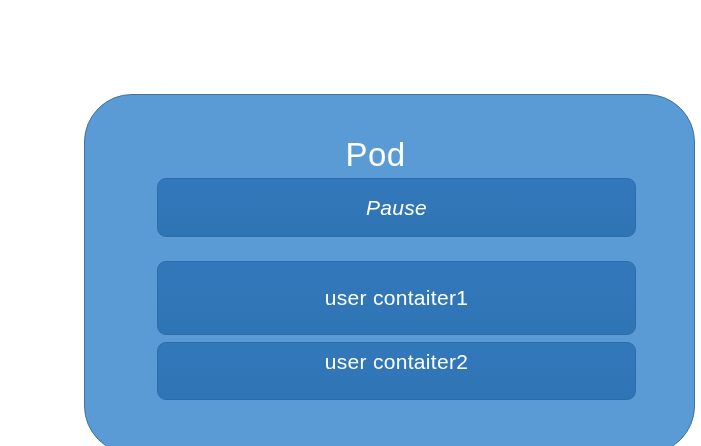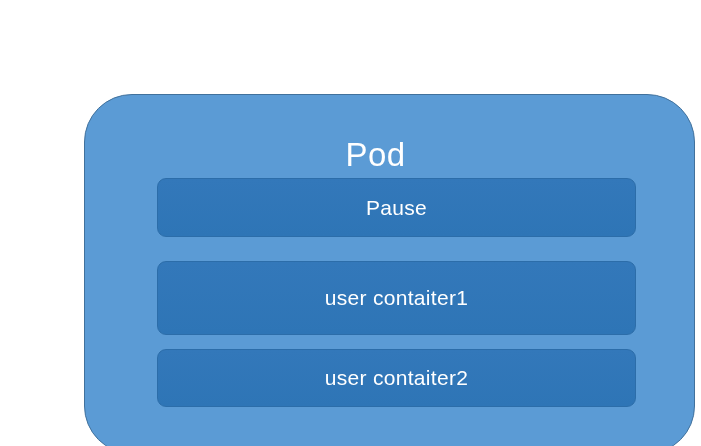--- a/index.html
+++ b/index.html
@@ -51,23 +51,23 @@
       left: 65px;
       width: 479px;
       height: 57px;
       background: linear-gradient(to bottom, #3378BA, var(--container-fill));
       border: 1px solid var(--container-border);
       border-radius: 9px;
       display: flex;
       align-items: center;
       justify-content: center;
     }
-    .container-box.box-0 { top: 76px; height: 59px; }
+    .container-box.box-0 { top: 76px; height: 59px; font-style: italic; }
     .container-box.box-1 { top: 159px; height: 74px; }
-    .container-box.box-2 { top: 247px; height: 58px; }
+    .container-box.box-2 { top: 240px; height: 58px; align-items: flex-end; }
     .container-label {
       color: var(--text-color);
       font-size: 21px;
       font-weight: 400;
       letter-spacing: 0.3px;
     }
   </style>
 </head>
 <body>
 

